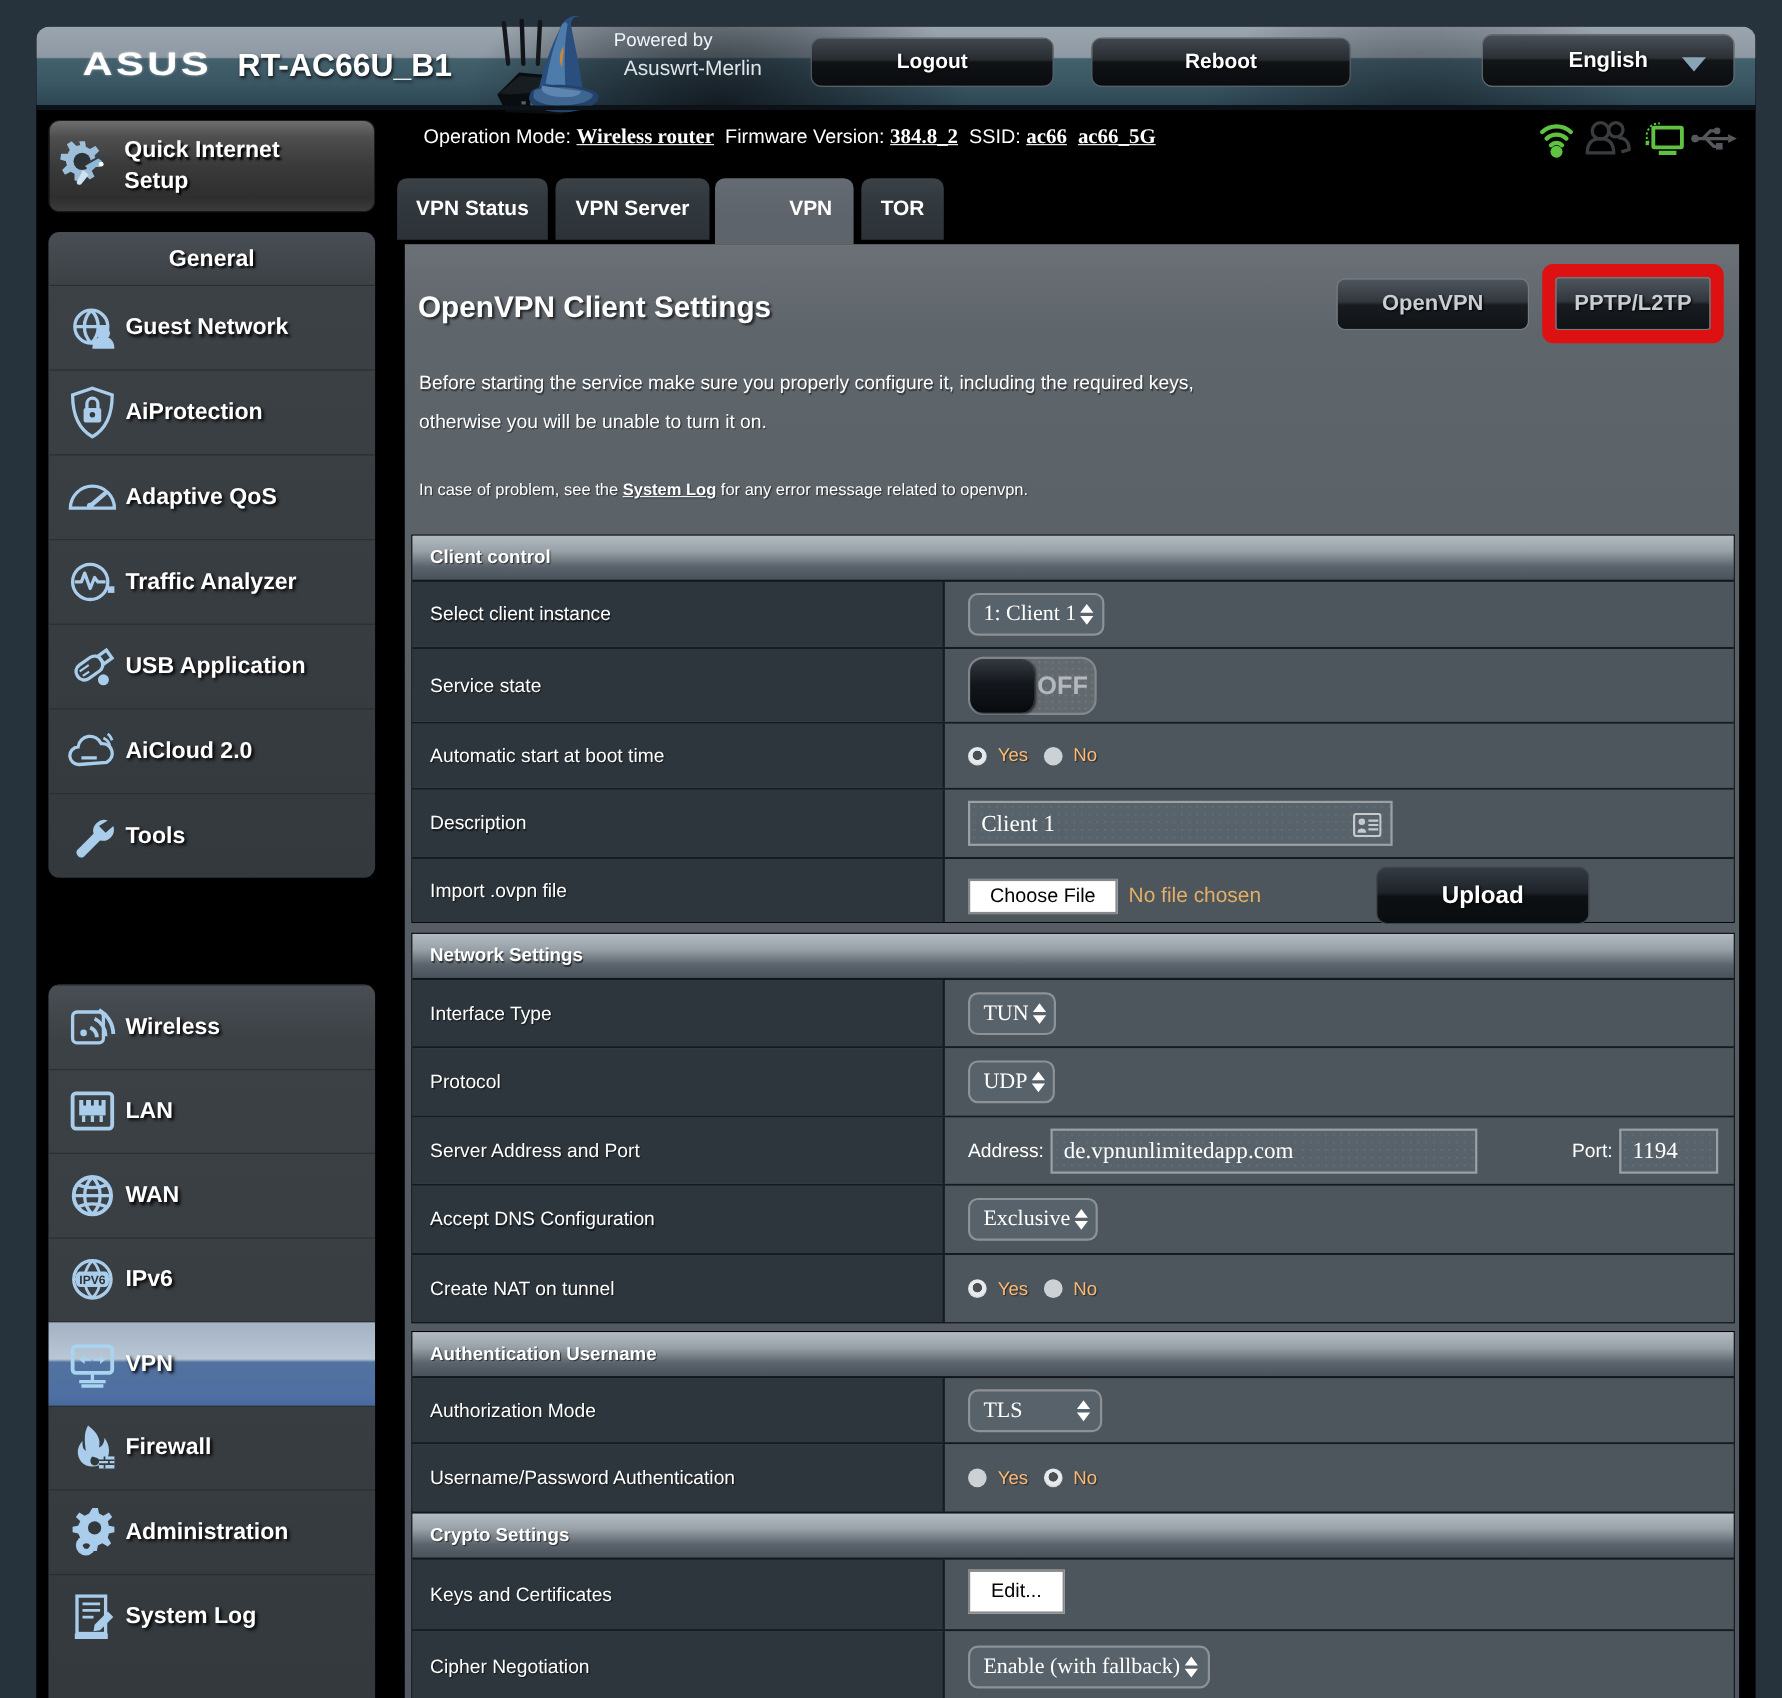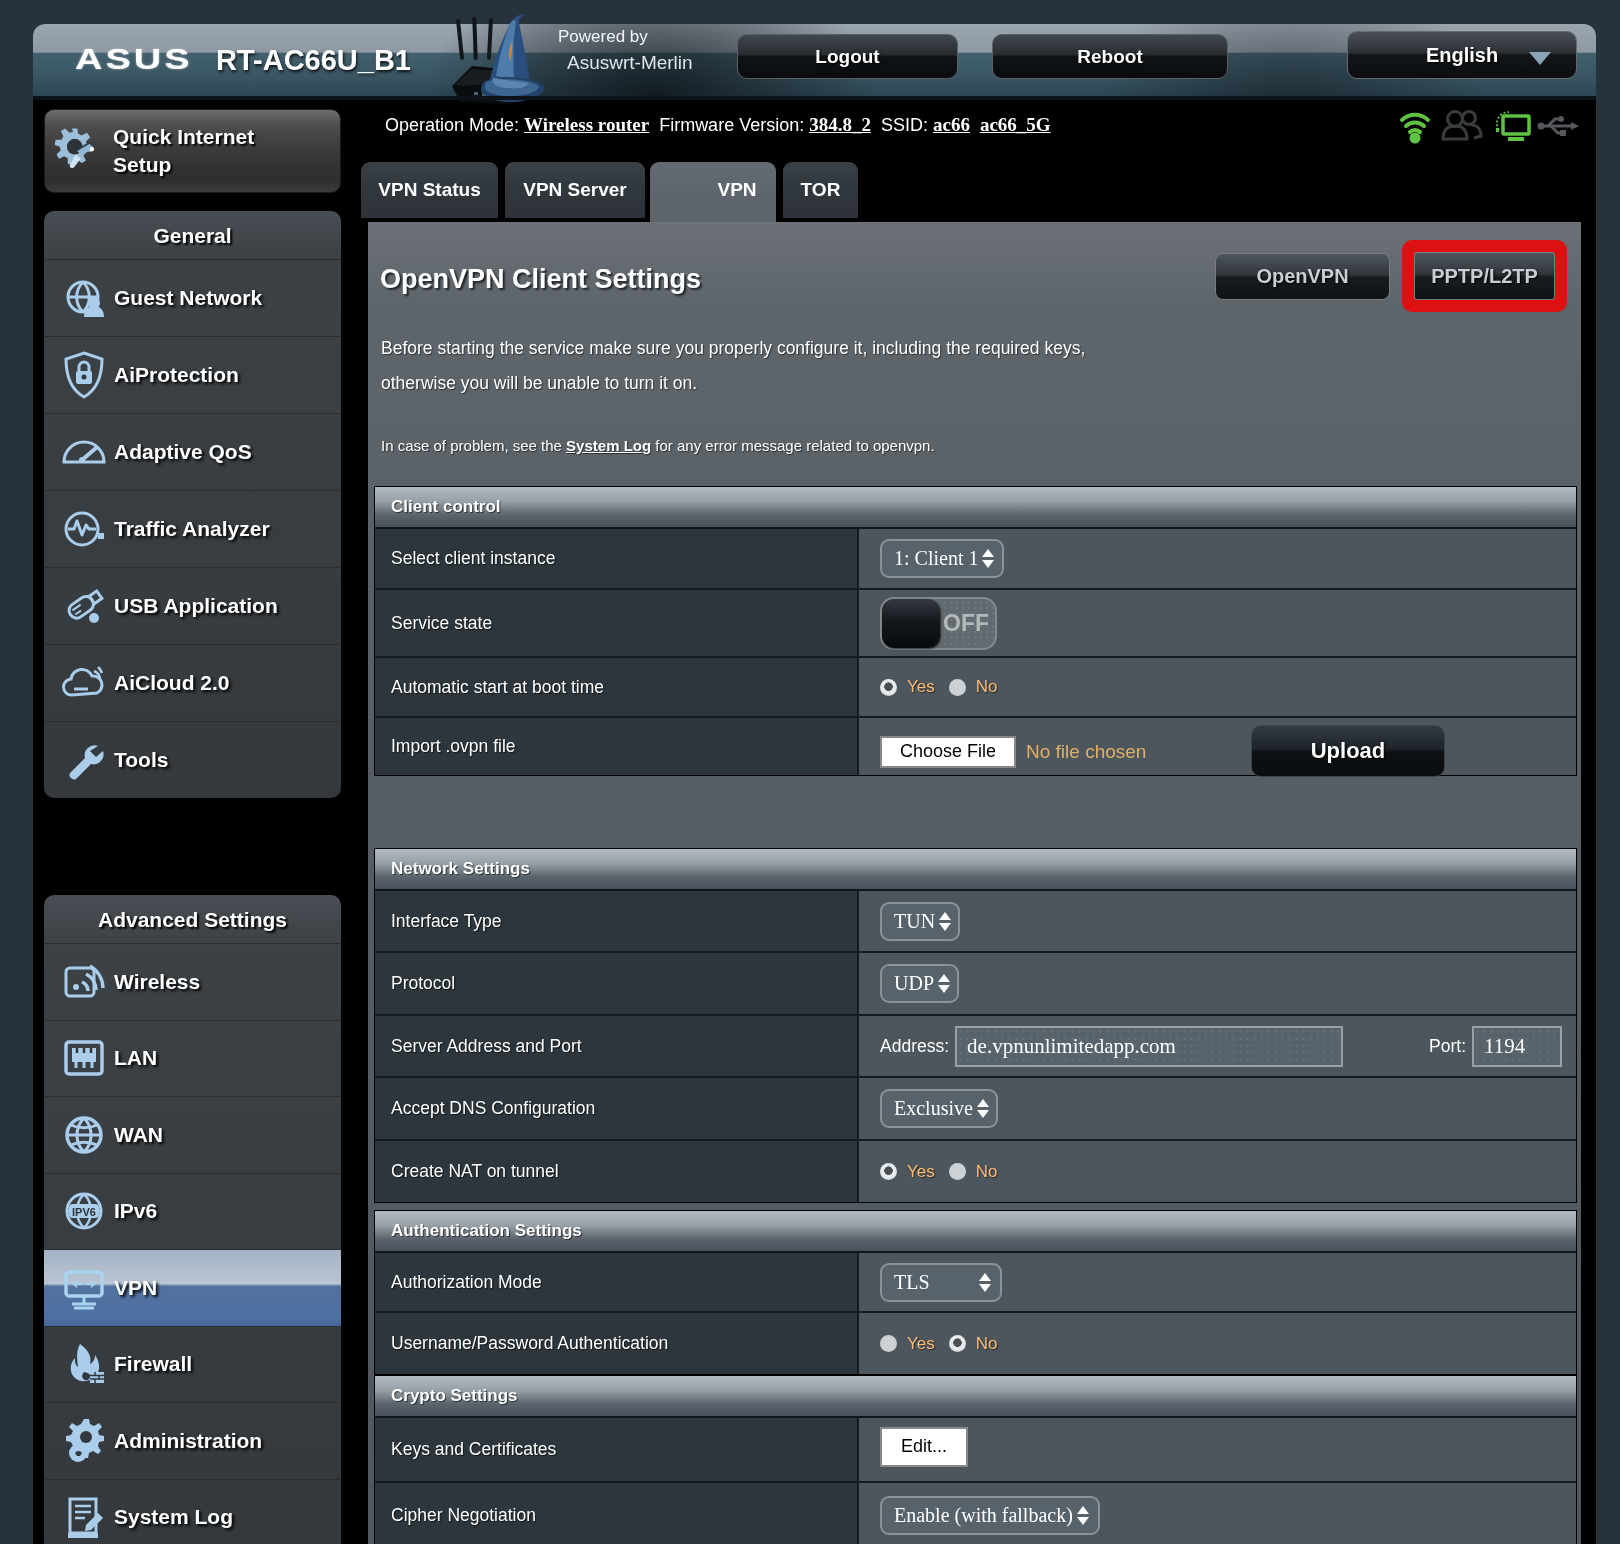--- a/index.html
+++ b/index.html
@@ -215,20 +215,33 @@
           </div>
       <div class="frow" style="height:60px;">
             <div class="fcell-l">Automatic start at boot time</div>
             <div class="fcell-r">
         <span class="radio sel2"></span>
               <span class="rlabel">Yes</span>
               <span class="radio"></span>
               <span class="rlabel">No</span>
       </div>
           </div>
+      <div class="frow" style="height:63px;">
+            <div class="fcell-l">Description</div>
+            <div class="fcell-r">
+        <div class="tinput" style="width:386px;">Client 1
+          <svg style="position:absolute; right:8px; top:9px;" width="26" height="22" viewBox="0 0 26 22">
+            <rect x="1" y="1" width="24" height="20" rx="2" fill="none" stroke="#c6cacd" stroke-width="2"></rect>
+            <circle cx="8" cy="8" r="3" fill="#c6cacd"></circle>
+            <path d="M4 18 c0 -5 8 -5 8 0 Z" fill="#c6cacd"></path>
+            <path d="M14 7 h9 M14 11 h9 M14 15 h9" stroke="#c6cacd" stroke-width="2"></path>
+          </svg>
+        </div>
+      </div>
+          </div>
       <div class="frow" style="height:57px;">
             <div class="fcell-l">Import .ovpn file</div>
             <div class="fcell-r" style="padding-top:10px;">
         <div class="whitebtn" style="width:136px; height:32px;">Choose File</div>
         <span class="orange" style="margin-left:10px;">No file chosen</span>
         <div id="upload">Upload</div>
       </div>
           </div>
     </div>
 
@@ -275,21 +288,21 @@
             <div class="fcell-r">
         <span class="radio sel2"></span>
               <span class="rlabel">Yes</span>
               <span class="radio"></span>
               <span class="rlabel">No</span>
       </div>
           </div>
     </div>
 
     <div class="ftable" style="top:988px;">
-      <div class="fhead">Authentication Settings</div>
+      <div class="fhead">Authentication Username</div>
       <div class="frow" style="height:60px;">
             <div class="fcell-l">Authorization Mode</div>
             <div class="fcell-r">
         <div class="sel" style="width:122px;">TLS<span class="arr">
                   <i class="up"></i>
                   <i class="dn"></i>
                 </span></div>
       </div>
           </div>
       <div class="frow" style="height:61px;">
@@ -396,21 +409,20 @@
         </div>
     <div class="mitem">
           <svg width="52" height="52" viewBox="0 0 52 52">
             <path d="M40 12 a10 10 0 0 0 -13 12 L12 39 a4.5 4.5 0 0 0 6 6 L33 30 a10 10 0 0 0 12 -13 l-7 6 l-6 -6 Z" fill="#a9cdea"></path>
           </svg>
           <span class="lbl">Tools</span>
         </div>
   </div>
 
   <div class="menubox" id="advbox" style="top:871px; height:649px; overflow:hidden; border-radius:10px 10px 0 0;">
-    <div class="menuhead">Advanced Settings</div>
     <div class="mitem">
           <svg width="52" height="52" viewBox="0 0 52 52">
             <rect x="8" y="12" width="28" height="28" rx="4" fill="none" stroke="#a9cdea" stroke-width="3"></rect>
             <circle cx="18" cy="31" r="3" fill="#a9cdea"></circle>
             <path d="M24 26 a10 10 0 0 1 6 9 M28 18 a18 18 0 0 1 10 16 M32 10 a26 26 0 0 1 13 22" fill="none" stroke="#a9cdea" stroke-width="3.5"></path>
           </svg>
           <span class="lbl">Wireless</span>
         </div>
     <div class="mitem">
           <svg width="52" height="52" viewBox="0 0 52 52">

